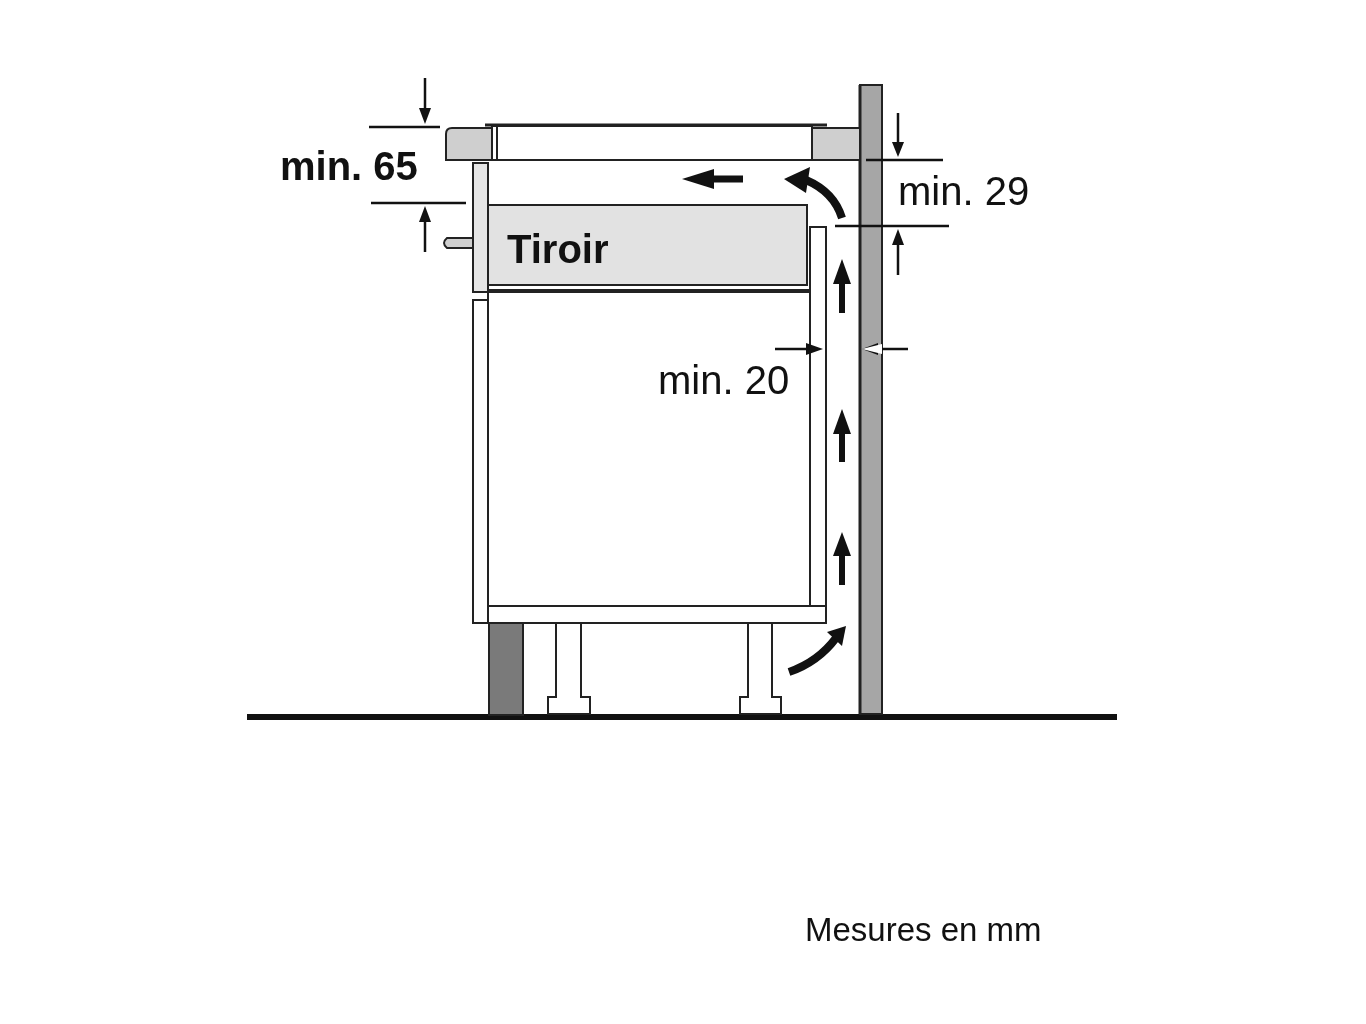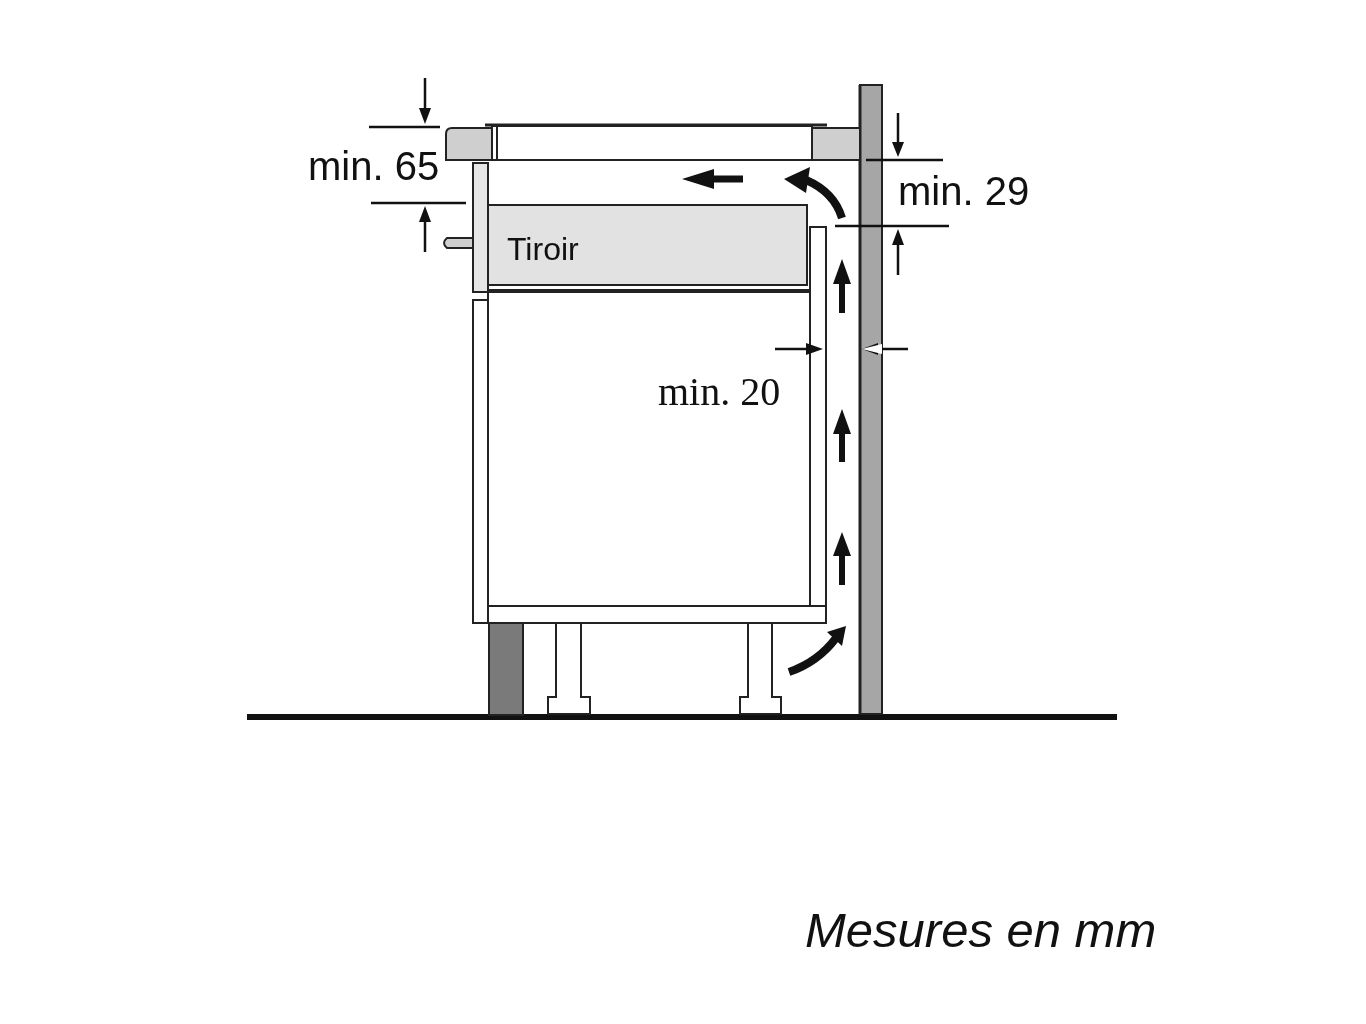--- a/index.html
+++ b/index.html
@@ -1,21 +1,21 @@
 <!DOCTYPE html>
 <html><head>
   <meta charset="utf-8">
   <style>
     html, body { margin: 0; padding: 0; background: #ffffff; }
     body { width: 1366px; height: 1024px; position: relative; overflow: hidden; font-family: "Liberation Sans", sans-serif; }
     #diagram { position: absolute; left: 0; top: 0; }
     .lbl { position: absolute; font-family: "Liberation Sans", sans-serif; color: #111; white-space: nowrap; }
     .dim { font-size: 40px; line-height: 40px; }
-    .drawer-label { font-size: 32px; line-height: 40px; }
-    .units { font-size: 49px; line-height: 40px; font-style: italic; }
+    .drawer-label { font-size: 40px; line-height: 40px; font-weight: bold; }
+    .units { font-size: 33px; line-height: 40px; }
   </style>
 </head>
 <body>
 
 <svg id="diagram" width="1366" height="1024" viewBox="0 0 1366 1024" xmlns="http://www.w3.org/2000/svg">
 
   <line x1="247" y1="717" x2="1117" y2="717" stroke="#111" stroke-width="6"></line>
 
   <rect x="860" y="85" width="22" height="629" fill="#a6a6a6" stroke="#222" stroke-width="2"></rect>
   <line x1="860" y1="85" x2="860" y2="714" stroke="#222" stroke-width="3"></line>
@@ -87,17 +87,17 @@
     <polygon points="833,284 851,284 842,259" stroke="none"></polygon>
 
     <path d="M842 218 Q834 192 806 180" fill="none" stroke-width="8"></path>
     <polygon points="784,179 810,167 806,193" stroke="none"></polygon>
 
     <line x1="743" y1="179" x2="710" y2="179" stroke-width="7"></line>
     <polygon points="714,169 714,189 682,179" stroke="none"></polygon>
   </g>
 </svg>
 
-<div class="lbl dim" style="left:308px; top:146px;">min. 65</div>
+<div class="lbl dim" style="left:280px; top:146px;font-weight:bold;">min. 65</div>
 <div class="lbl dim" style="left:898px; top:171px;">min. 29</div>
-<div class="lbl dim" style="left:658px; top:372px;font-family:Liberation Serif, serif;">min. 20</div>
+<div class="lbl dim" style="left:658px; top:360px;">min. 20</div>
 <div class="lbl drawer-label" style="left:507px; top:229px;">Tiroir</div>
 <div class="lbl units" style="left:805px; top:910px;">Mesures en mm</div>
 
 </body></html>

